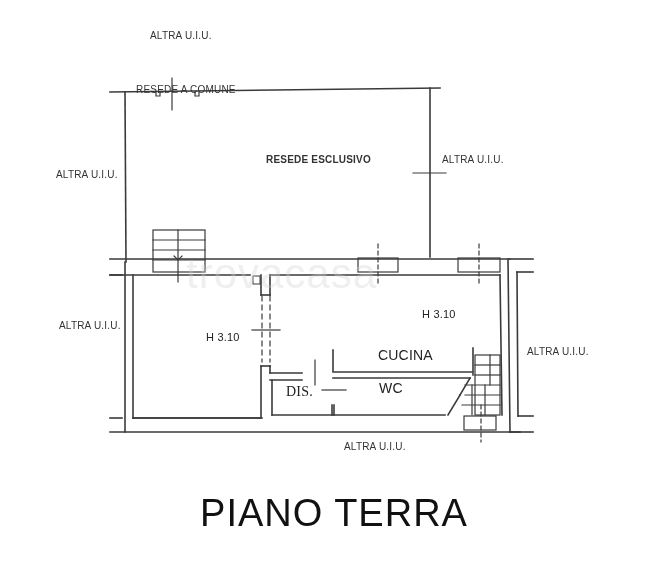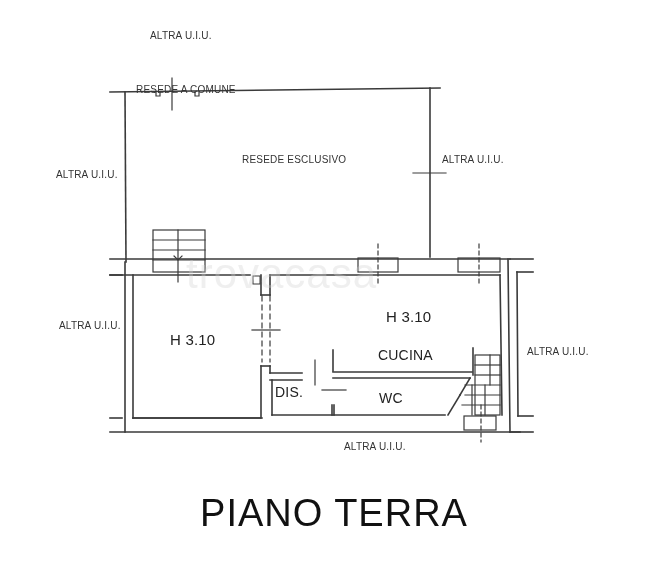--- a/index.html
+++ b/index.html
@@ -1,19 +1,19 @@
 <!DOCTYPE html>
 <html><head>
   <meta charset="utf-8">
   <style>
     html, body { margin: 0; padding: 0; background: #ffffff; }
     body { width: 668px; height: 562px; position: relative; overflow: hidden; font-family: "Liberation Sans", sans-serif; }
     #plan { position: absolute; left: 0; top: 0; }
     .lbl { position: absolute; font-family: "Liberation Sans", sans-serif; font-size: 10px; color: #333; letter-spacing: 0.2px; white-space: nowrap; }
-    .room { font-size: 15px; color: #222; }
+    .room { font-size: 11px; color: #222; margin-left: 36px; }
     .room-lg { font-size: 14px; color: #222; }
     #title { position: absolute; left: 0; width: 668px; top: 492px; text-align: center; font-family: "Liberation Sans", sans-serif; font-size: 38px; color: #111; letter-spacing: 1px; }
     #wm { position: absolute; left: 186px; top: 250px; font-family: "Liberation Sans", sans-serif; font-size: 42px; color: rgba(210,210,210,0.35); letter-spacing: 1px; }
   </style>
 </head>
 <body>
 
 <svg id="plan" width="668" height="562" viewBox="0 0 668 562" xmlns="http://www.w3.org/2000/svg">
   <g fill="none" stroke="#3a3a3a" stroke-width="1.6" stroke-linecap="square">
 
@@ -109,25 +109,25 @@
       <line x1="481" y1="405" x2="481" y2="442" stroke-dasharray="4 3"></line>
     </g>
   </g>
 </svg>
 
 <div id="wm">trovacasa</div>
 
 <div class="lbl" style="left:150px;top:30px;">ALTRA U.I.U.</div>
 <div class="lbl" style="left:136px;top:43px;margin-top:41px;">RESEDE A COMUNE</div>
 <div class="lbl" style="left:56px;top:169px;">ALTRA U.I.U.</div>
-<div class="lbl" style="left:242px;top:154px;">RESEDE ESCLUSIVO</div>
+<div class="lbl" style="left:266px;top:154px;font-weight:bold;">RESEDE ESCLUSIVO</div>
 <div class="lbl" style="left:442px;top:154px;">ALTRA U.I.U.</div>
 <div class="lbl" style="left:59px;top:320px;">ALTRA U.I.U.</div>
 <div class="lbl" style="left:527px;top:346px;">ALTRA U.I.U.</div>
 <div class="lbl" style="left:344px;top:441px;">ALTRA U.I.U.</div>
 
 <div class="lbl room" style="left:170px;top:331px;">H 3.10</div>
 <div class="lbl room" style="left:386px;top:308px;">H 3.10</div>
 <div class="lbl room-lg" style="left:378px;top:347px;">CUCINA</div>
-<div class="lbl room-lg" style="left:275px;top:384px;">DIS.</div>
-<div class="lbl room-lg" style="left:379px;top:390px;">WC</div>
+<div class="lbl room-lg" style="left:286px;top:384px;font-family:Liberation Serif, serif;">DIS.</div>
+<div class="lbl room-lg" style="left:379px;top:380px;">WC</div>
 
 <div id="title">PIANO TERRA</div>
 
 </body></html>

